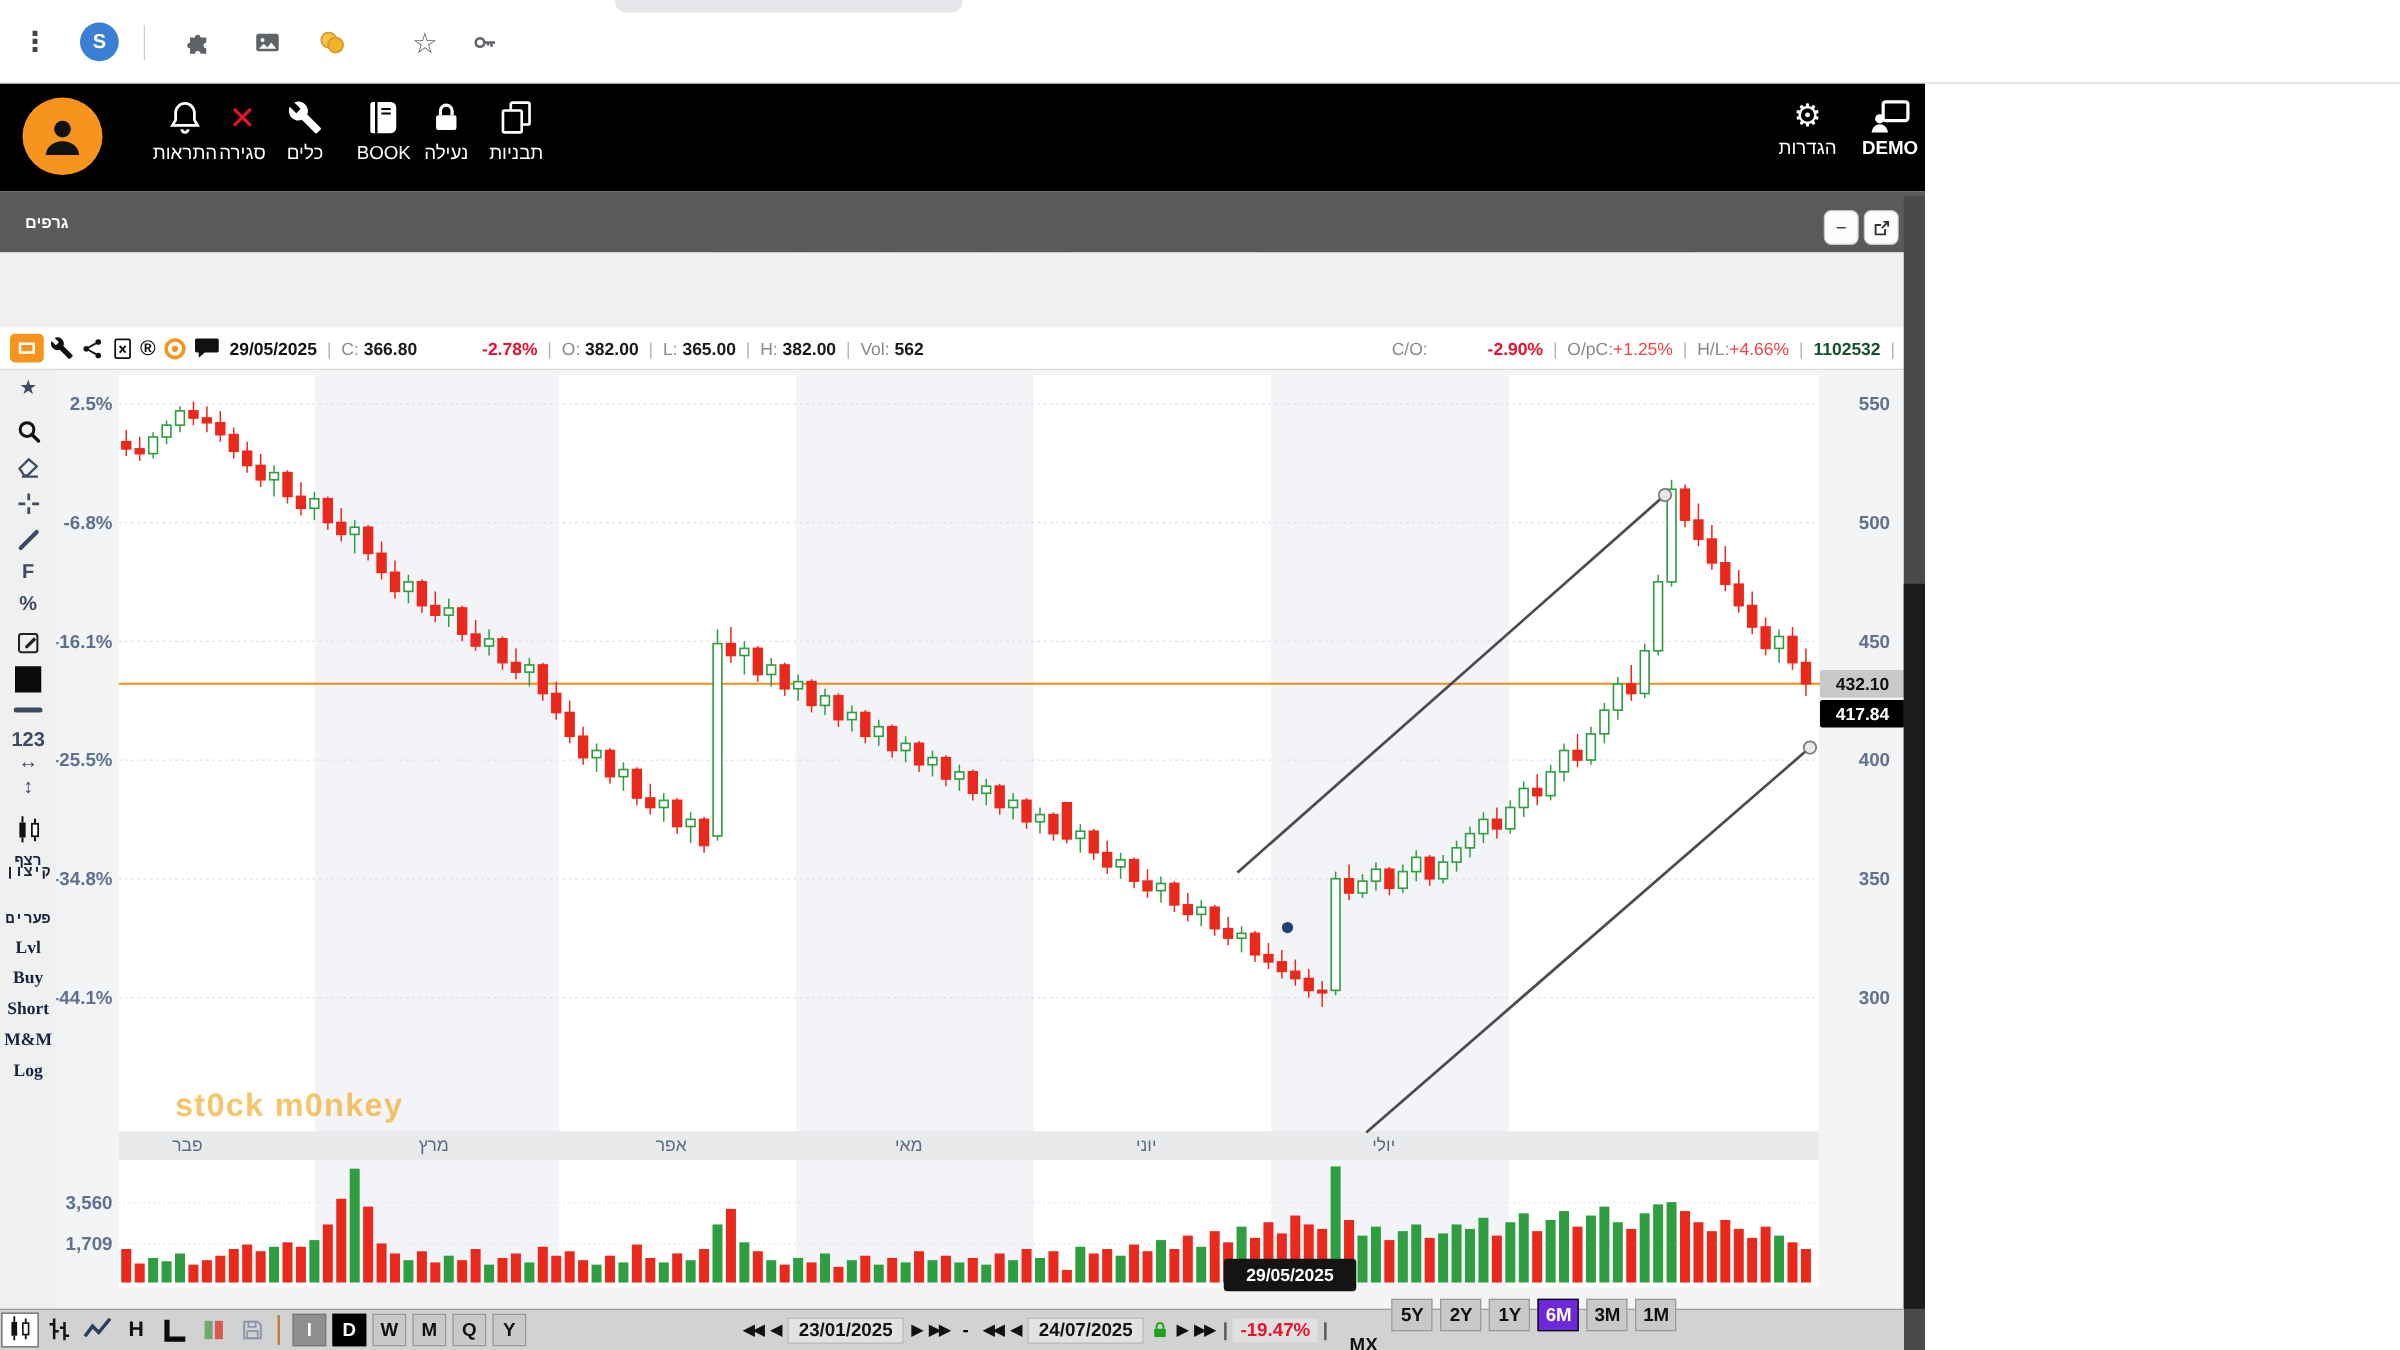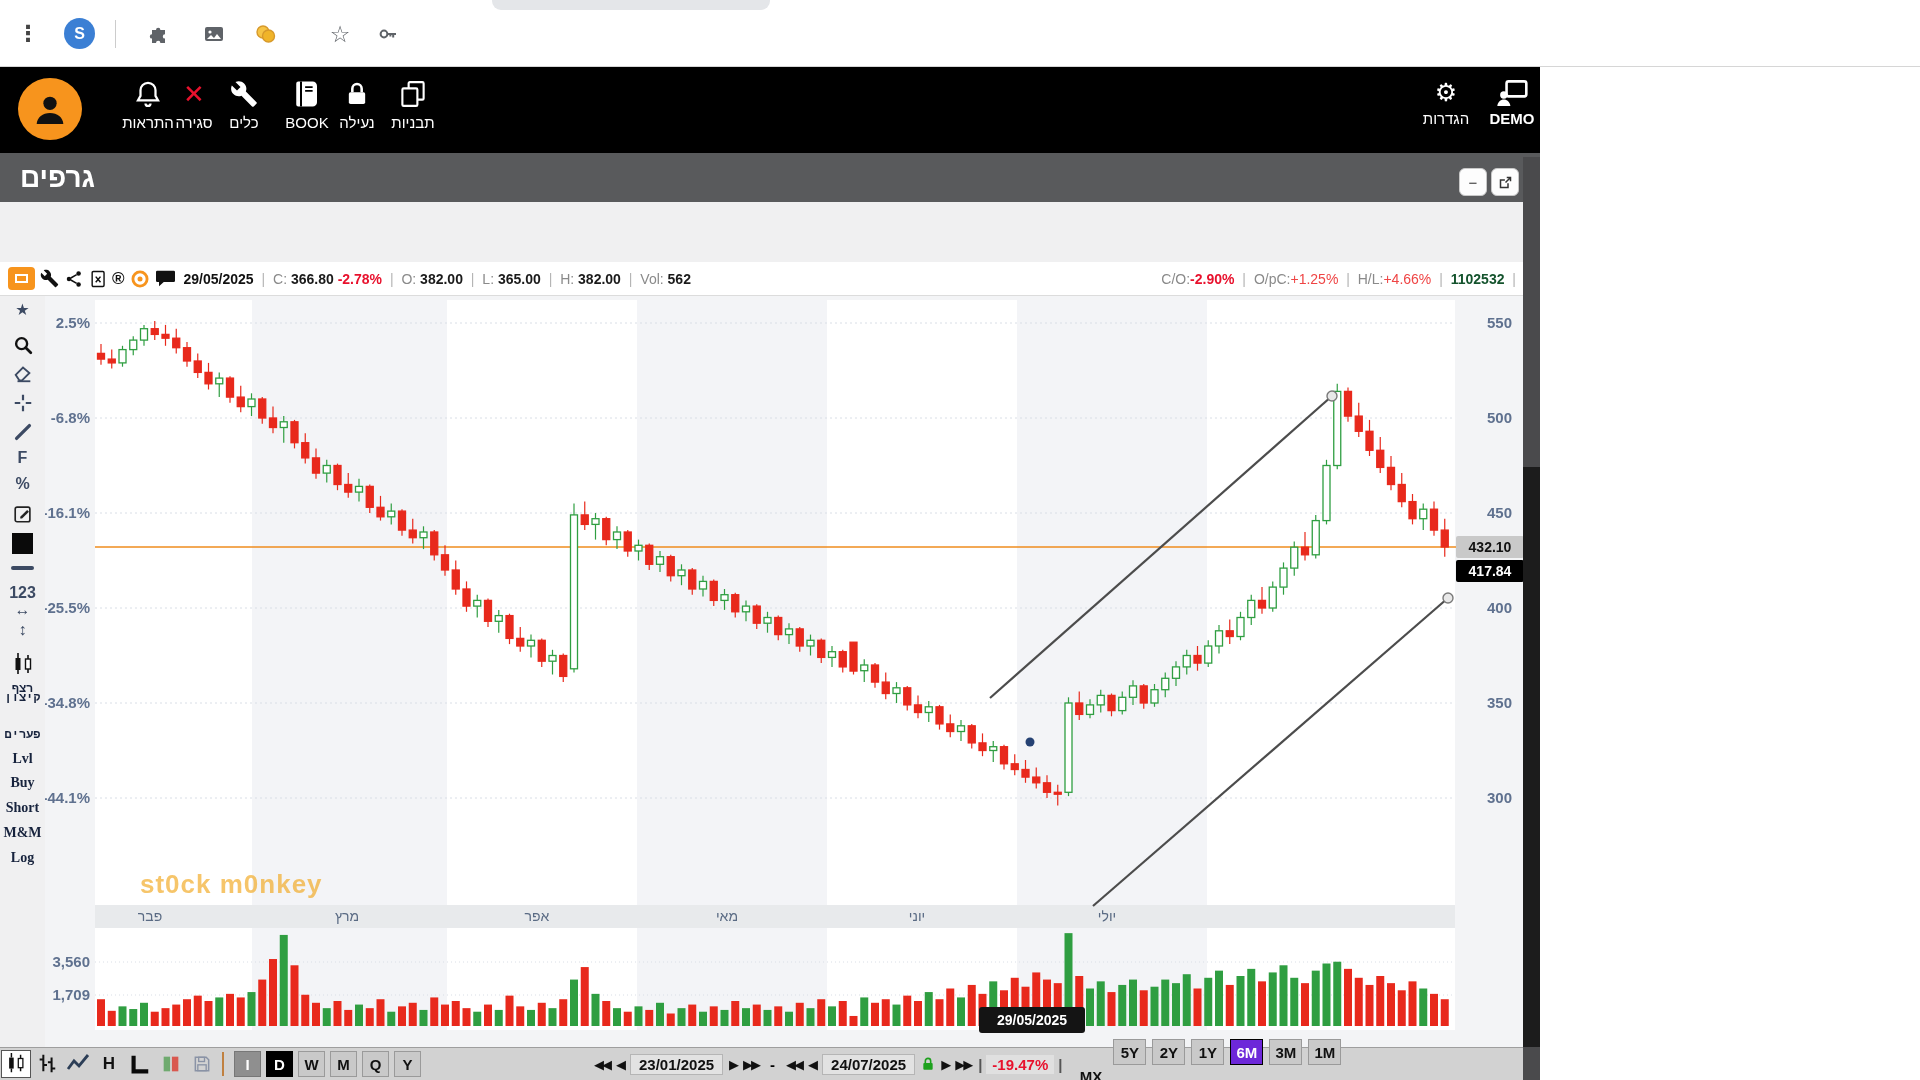--- a/index.html
+++ b/index.html
@@ -32,21 +32,21 @@
   #search-value { flex:1; text-align:right; color:#333; font-size:16px; padding-right:10px; }
   #add-btn { width:32px; height:32px; background:#151515; border-radius:6px; color:#fff; font-size:24px;
     font-weight:bold; display:flex; align-items:center; justify-content:center; line-height:0; }
   .tool-right { color:#fff; text-align:center; }
   #settings-item { left:1416px; top:9px; width:60px; }
   #demo-item { left:1482px; top:9px; width:60px; }
   #gear-glyph { font-family:"DejaVu Sans",sans-serif; font-size:25px; line-height:34px; }
 
   
   #graphs-bar { left:0; top:153px; width:1540px; height:49px; background:#595a5c; display:flex; align-items:center; }
-  #graphs-title { color:#fff; font-weight:bold; font-size:28px; margin-left:20px; }
+  #graphs-title { color:#fff; font-weight:bold; font-size:13px; margin-left:20px; }
   .win-btn { top:168px; width:28px; height:28px; background:#fdfdfd; border:1px solid #c8c8c8; border-radius:6px;
     display:flex; align-items:center; justify-content:center; font-size:15px; color:#333; }
 
   
   #tab-row { left:0; top:202px; width:1540px; height:60px; background:#f0f0f1; }
   #chart-tab { left:10px; top:210px; width:158px; height:48px; background:#f7941d; border-radius:3px;
     display:flex; align-items:center; justify-content:center; gap:14px; color:#fff; }
   #chart-tab .tab-label { font-size:15px; font-weight:bold; }
   #chart-tab .tab-close { font-size:14px; font-weight:bold; }
 
@@ -56,21 +56,21 @@
   .ib-ico { display:flex; align-items:center; justify-content:center; margin-left:5px; }
   #ib-charttype { width:27px; height:23px; background:#f7941d; border-radius:4px; margin-left:8px;
     display:flex; align-items:center; justify-content:center; }
   #ib-charttype .inner { width:13px; height:9px; border:2px solid #fff; background:transparent; }
   #ib-reg { font-size:17px; font-weight:bold; color:#111; margin-left:4px; }
   #ib-left-text { margin-left:8px; white-space:nowrap; }
   #ib-right-text { margin-left:auto; margin-right:20px; white-space:nowrap; }
   .lbl { color:#8a8a8a; }
   .val { color:#1a1a1a; font-weight:bold; }
   .sep { color:#b5b5b5; padding:0 4px; }
-  .neg { color:#e8112d; font-weight:bold; }
+  .neg { color:#e8112d; font-weight:bold;margin-left:48px; }
   .pos { color:#ef4444; font-weight:normal; }
   .orange-val { color:#14532d; font-weight:bold; }
   .date-b { color:#111; font-weight:bold; }
 
   
   #chart-wrap { left:0; top:296px; width:1523px; height:751px; background:#f3f4f6; }
   #chart-svg { position:absolute; left:45px; top:0; }
   #rail { left:0; top:0; width:45px; height:751px; background:#f0f0f1; }
   .rail-item { position:absolute; left:0; width:45px; text-align:center; color:#3c4a63; }
   .rail-txt { font-weight:bold; font-size:16px; }

